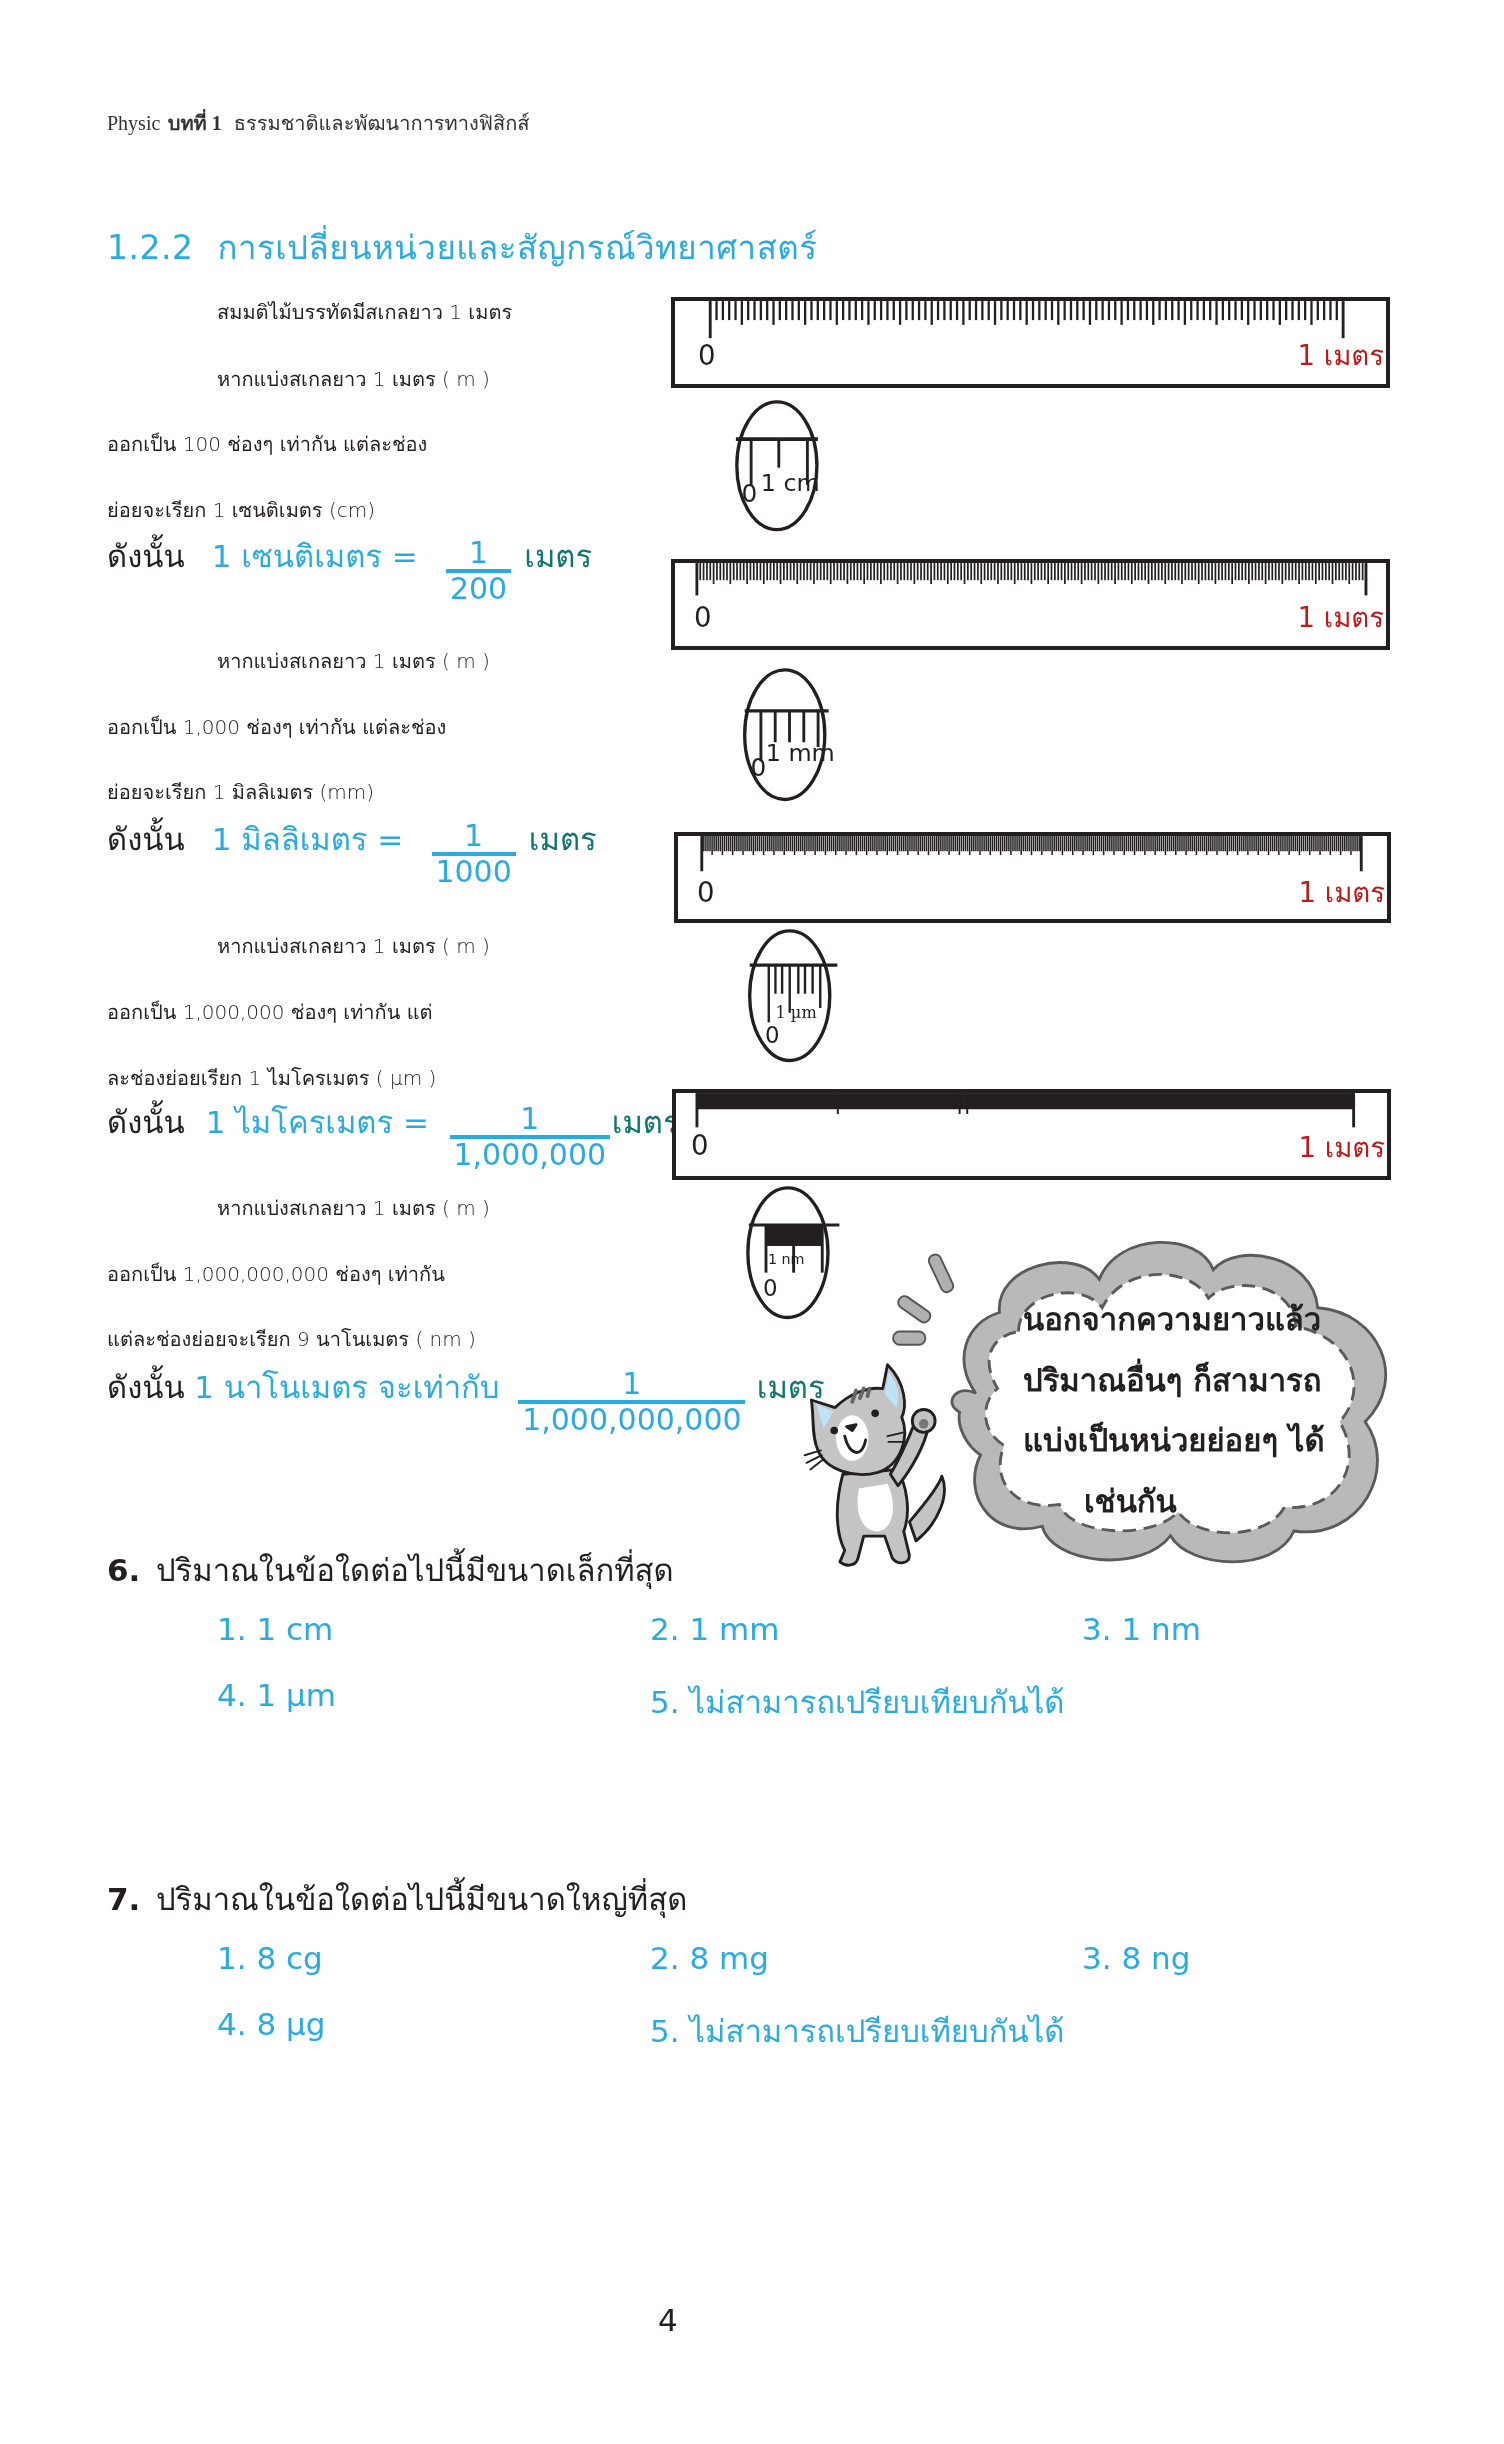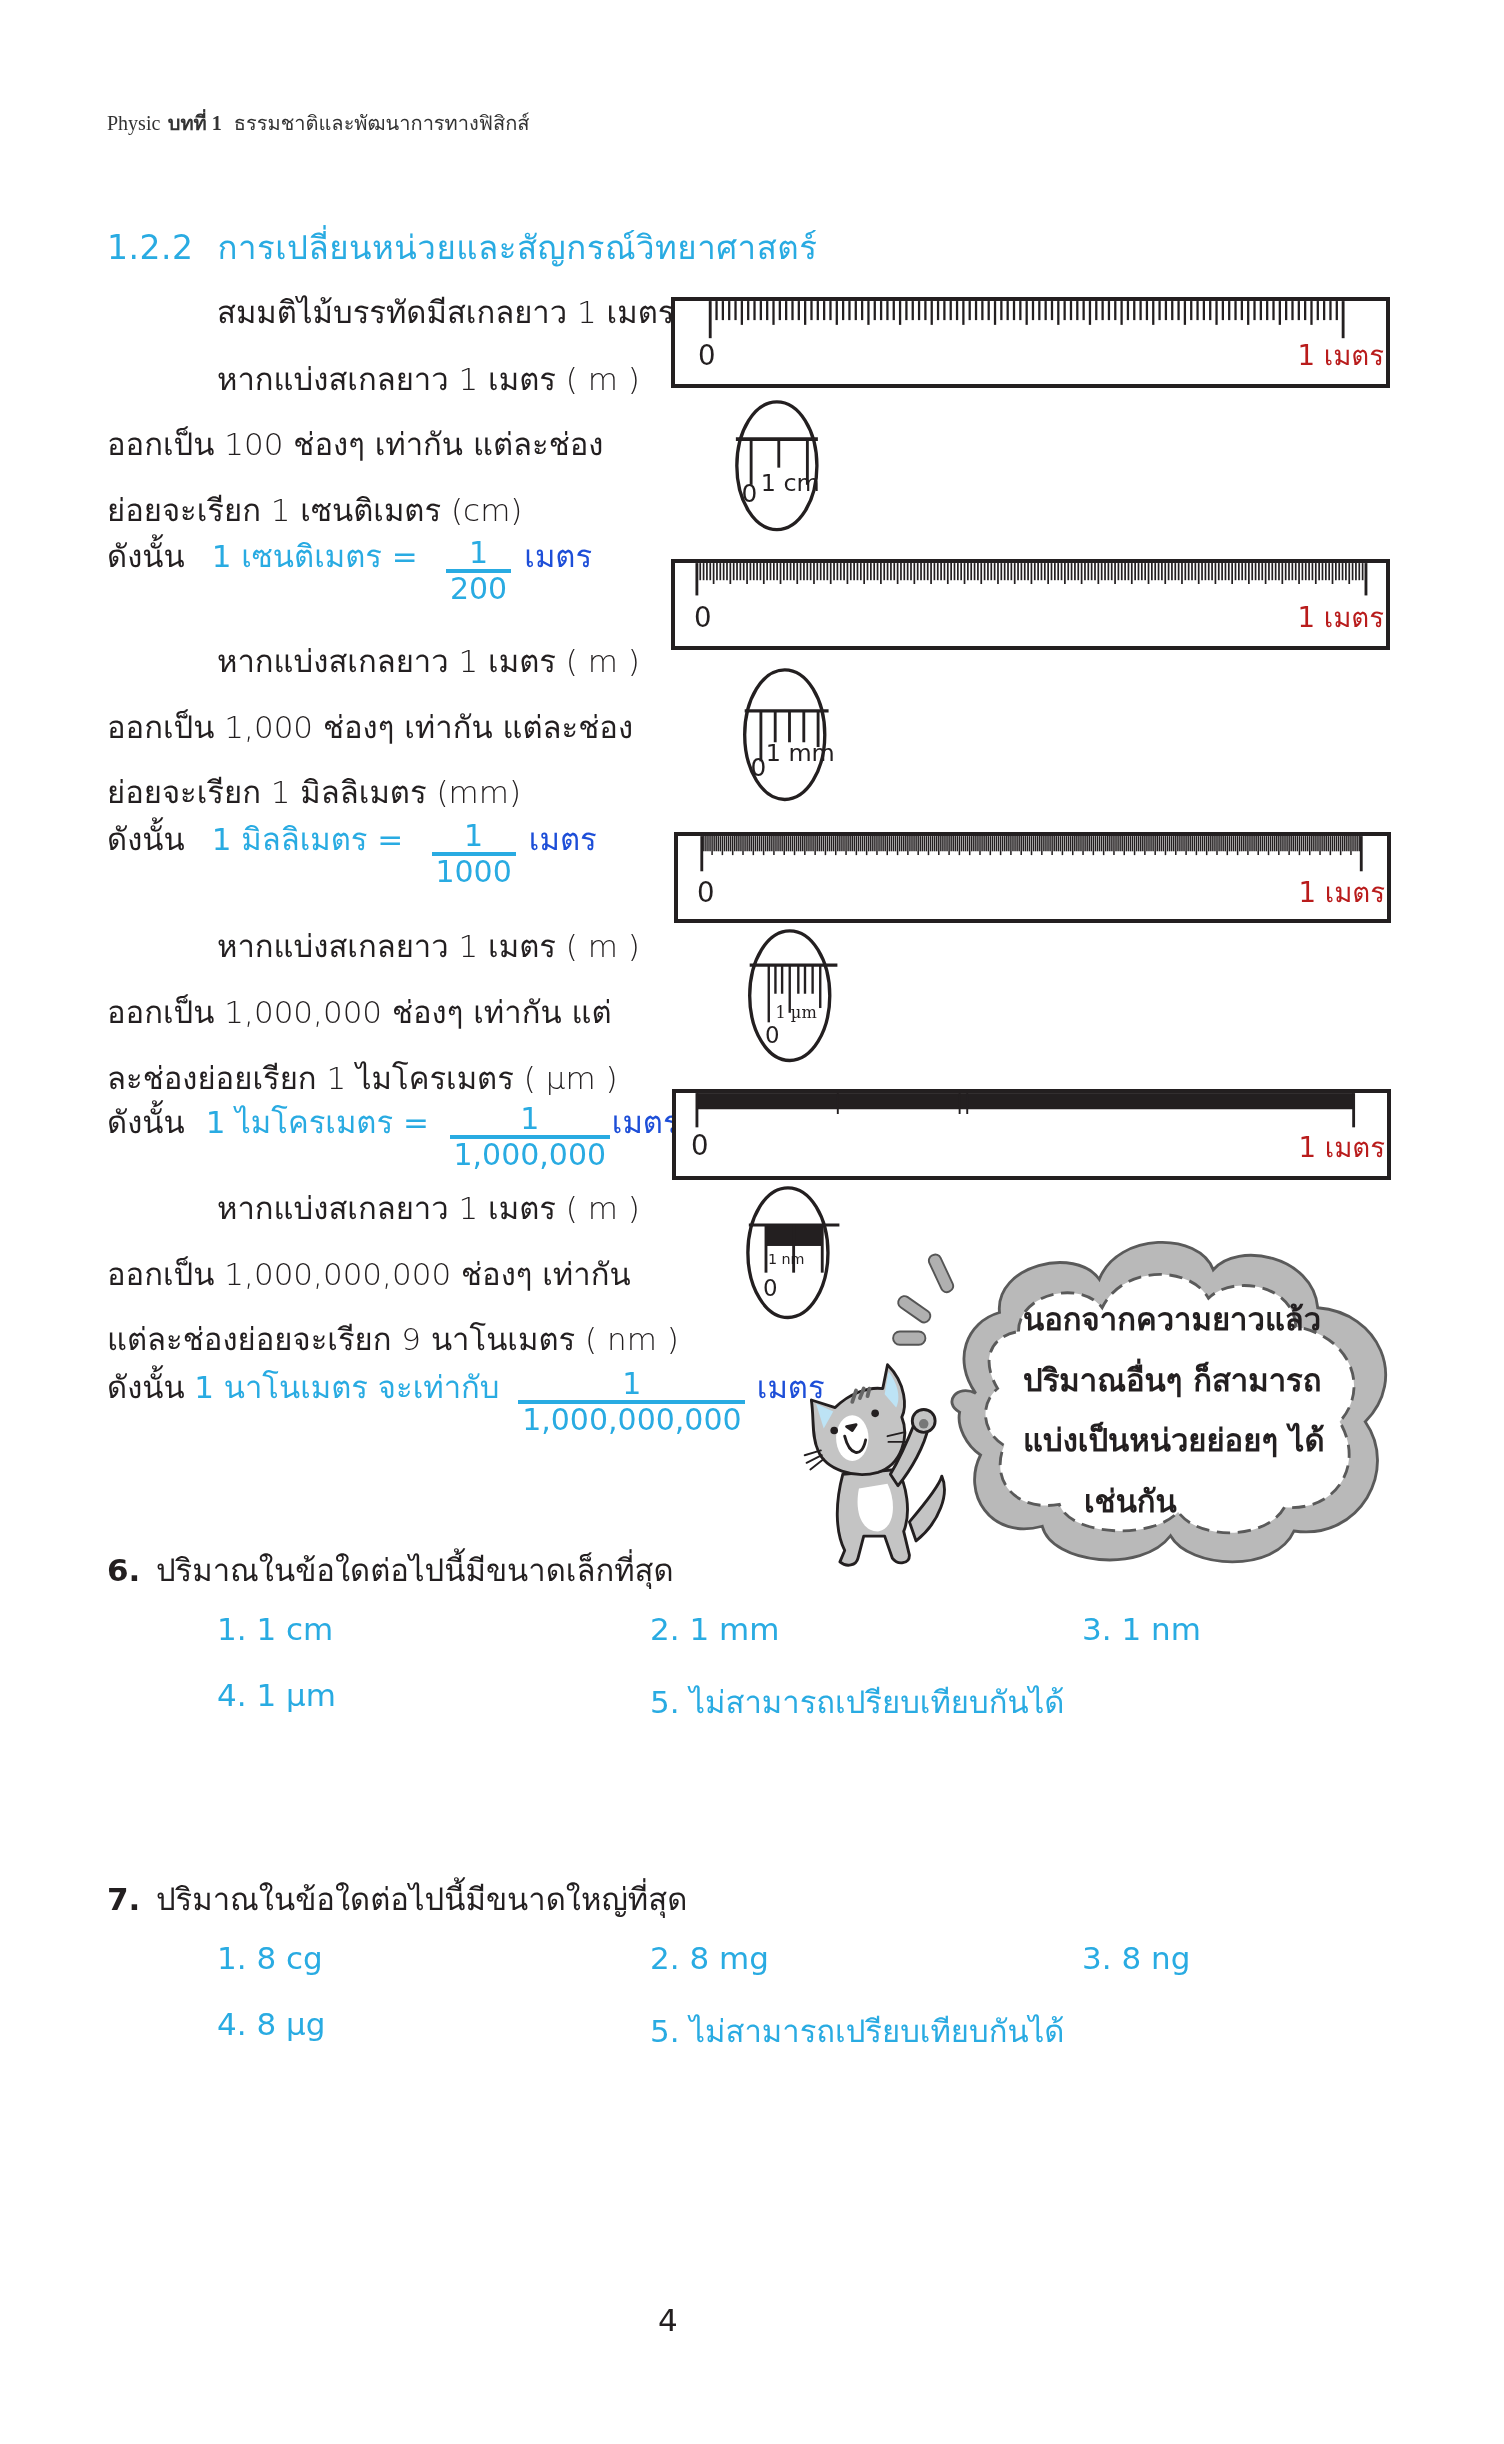--- a/index.html
+++ b/index.html
@@ -10,32 +10,32 @@
 
     
     .running-head { left: 107px; top: 107px; font-size: 20px; white-space: nowrap; color: #333; }
     .running-head .rh-en { font-family: Liberation Serif, serif; font-weight: normal; margin-right: 1px; }
     .running-head .rh-ch { font-family: "Liberation Serif", serif; font-weight: bold; margin-right: 5.7px; }
     .running-head .rh-title { font-family: "Liberation Serif", serif; }
 
     .section-title { left: 107px; top: 221px; font-size: 33px; color: #29abe2; white-space: nowrap; letter-spacing: 0.5px; }
     .section-title .num { margin-right: 13px; }
 
-    .line { position: absolute; font-size: 31px; white-space: nowrap; line-height: 38px; font-weight: 300; }
+    .line { position: absolute; font-size: 20px; white-space: nowrap; line-height: 38px; font-weight: 300; }
     .line.indent { left: 217px; }
     .line.flush { left: 107px; }
 
     .eq { position: absolute; font-size: 31px; white-space: nowrap; line-height: 38px; display: flex; align-items: flex-start; }
     .eq .lead { color: #231f20; margin-right: 27px; }
     .eq .lhs { color: #29abe2; margin-right: 15px; }
     .eq .frac { display: inline-flex; flex-direction: column; align-items: center; color: #29abe2; margin: 0 13.3px; }
     .eq .frac .n { line-height: 32px; font-size: 30px; }
     .eq .frac .bar { height: 3.8px; background: #29abe2; width: 100%; }
     .eq .frac .d { line-height: 32px; font-size: 30px; padding: 0 3.8px; }
-    .eq .unit { color: #1d4ed8; }
+    .eq .unit { color: #0f766e; }
 
     
     .ruler { position: absolute; border: 4.8px solid #231f20; background: #fff; }
     .ruler svg { position: absolute; left: 0; top: 0; }
     .ruler .lbl0 { position: absolute; font-size: 27.6px; color: #231f20; }
     .ruler .lbl1 { position: absolute; font-size: 27.6px; color: #b91c1c; white-space: nowrap; }
 
     .magnifier { position: absolute; }
 
     

